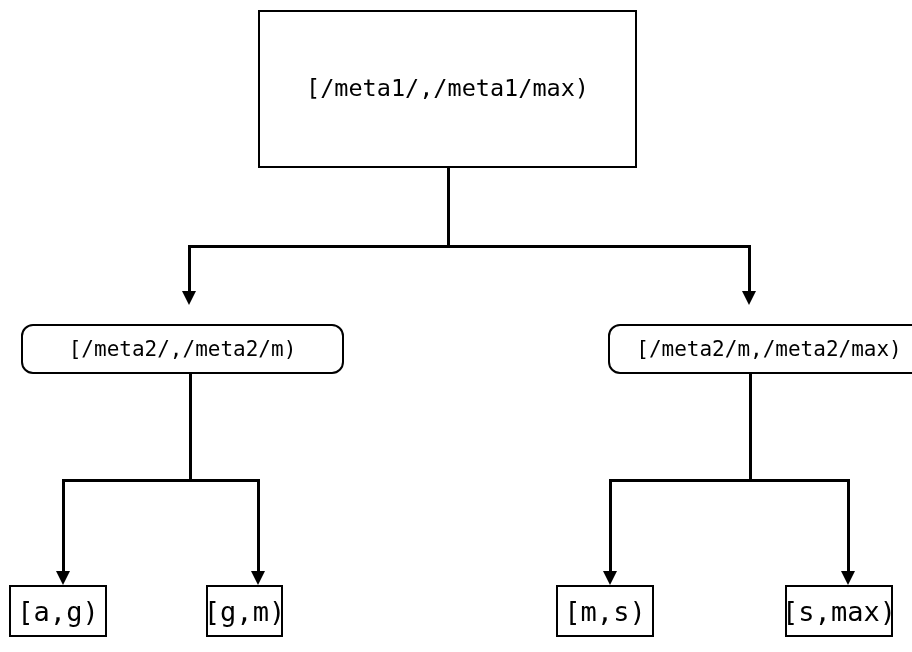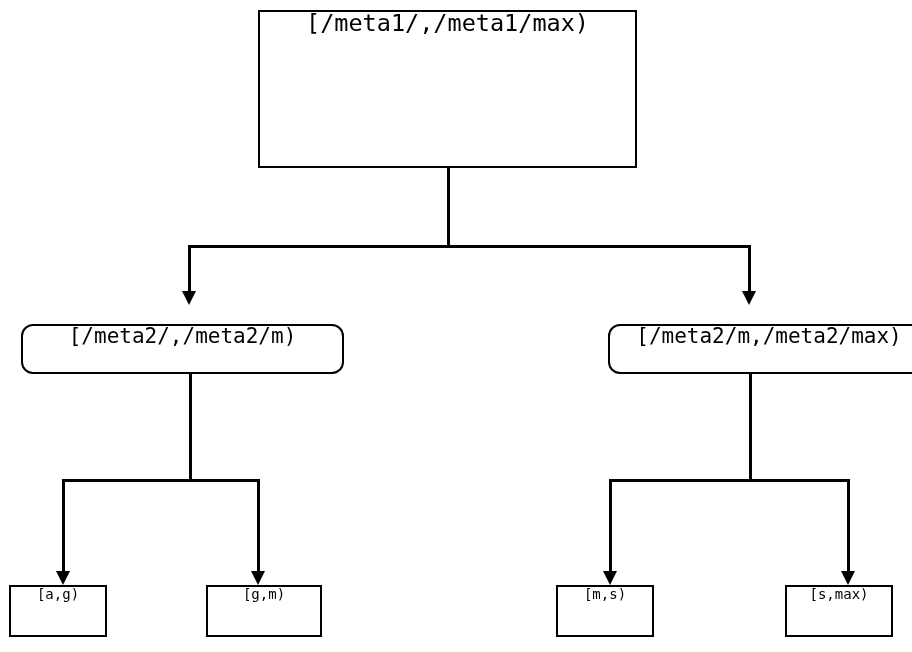--- a/index.html
+++ b/index.html
@@ -18,20 +18,21 @@
     height: 652px;
     background: #ffffff;
     overflow: hidden;
   }
   .node {
     position: absolute;
     box-sizing: border-box;
     background: #ffffff;
     border: 2px solid #000000;
     display: flex;
+    align-items: center;
     justify-content: center;
     text-align: center;
     white-space: pre;
     letter-spacing: 0px;
   }
   .node-root {
     left: 258px;
     top: 10px;
     width: 379px;
     height: 158px;
@@ -44,25 +45,25 @@
     font-size: 21px;
     line-height: 1;
     border-radius: 12px;
   }
   .node-l2-left  { left: 21px;  width: 323px; }
   .node-l2-right { left: 580px; width: 322px; margin-left: 28px; }
 
   .node-leaf {
     top: 585px;
     height: 52px;
-    font-size: 14px;
+    font-size: 27px;
     line-height: 1;
   }
   .leaf-1 { left: 9px;   width: 98px;  }
-  .leaf-2 { left: 206px; width: 116px;  }
+  .leaf-2 { left: 206px; width: 77px;  }
   .leaf-3 { left: 556px; width: 98px;  }
   .leaf-4 { left: 737px; width: 108px; margin-left: 48px; }
 
   
   .conn-v {
     position: absolute;
     width: 3px;
     background: #000000;
   }
   .conn-h {

